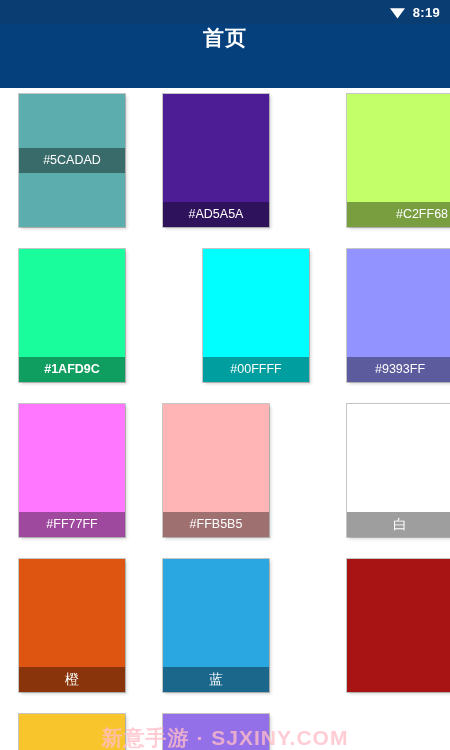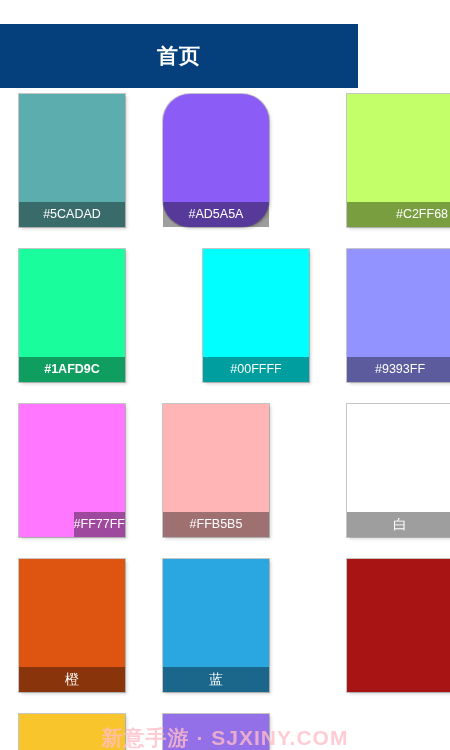--- a/index.html
+++ b/index.html
@@ -16,23 +16,23 @@
     position:absolute; top:0; left:0; width:450px; height:24px;
     background:#0a3e73;
     display:flex; align-items:center; justify-content:flex-end;
     padding-right:10px; gap:7px;
   }
   .wifi-icon{ display:block; width:17px; height:13px; }
   .clock{ color:#ffffff; font-size:13px; font-weight:bold; letter-spacing:.3px; }
 
   
   .appbar{
-    position:absolute; top:24px; left:0; width:358px; height:64px;
+    position:absolute; top:24px; left:0; width:450px; height:64px;
     background:#05407c;
-    display:flex; align-items:center; justify-content:center;
+    display:flex; align-items:flex-start; justify-content:center;
   }
   .appbar-title{
     color:#ffffff; font-size:21px; font-weight:bold; letter-spacing:1px;
   }
 
   
   .grid{
     position:absolute; top:88px; left:0; width:450px; height:662px;
     padding:6px 19px 0 19px;
     display:grid;
@@ -66,45 +66,53 @@
     color:rgba(255,190,200,0.78);
     pointer-events:none;
     white-space:nowrap;
   }
 </style>
 </head>
 <body>
 
 <div id="app">
 
+  <div class="statusbar">
+    <span>
+      <svg class="wifi-icon" viewBox="0 0 17 13" xmlns="http://www.w3.org/2000/svg">
+        <path d="M1 2.2 L16 2.2 L8.5 12.4 Z" fill="#ffffff"></path>
+      </svg>
+    </span>
+    <span class="clock">8:19</span>
+  </div>
 
   <div class="appbar">
     <span class="appbar-title">首页</span>
   </div>
 
   <div class="grid">
-      <div class="card" style="background: rgb(92, 173, 173);">
+      <div class="card" style="background: rgb(92, 173, 173); justify-content: center;">
         <div class="card-label" style="background: rgba(0, 0, 0, 0.38);">#5CADAD</div>
       </div>
-      <div class="card" style="background: #8b5cf6; border-radius: 27px;">
+      <div class="card" style="background: #4c1d95;">
         <div class="card-label" style="background: rgba(0, 0, 0, 0.38);">#AD5A5A</div>
       </div>
       <div class="card" style="background: rgb(194, 255, 104);">
         <div class="card-label" style="background: rgba(0, 0, 0, 0.38); padding-left: 44px;">#C2FF68</div>
       </div>
       <div class="card" style="background: rgb(26, 253, 156);">
         <div class="card-label" style="background: rgba(0, 0, 0, 0.38); font-weight: bold;">#1AFD9C</div>
       </div>
       <div class="card" style="background: rgb(0, 255, 255); margin-left: 40px;">
         <div class="card-label" style="background: rgba(0, 0, 0, 0.38);">#00FFFF</div>
       </div>
       <div class="card" style="background: rgb(147, 147, 255);">
         <div class="card-label" style="background: rgba(0, 0, 0, 0.38);">#9393FF</div>
       </div>
-      <div class="card" style="background: rgb(255, 119, 255); align-items: flex-end;">
+      <div class="card" style="background: rgb(255, 119, 255);">
         <div class="card-label" style="background: rgba(0, 0, 0, 0.38);">#FF77FF</div>
       </div>
       <div class="card" style="background: rgb(255, 181, 181);">
         <div class="card-label" style="background: rgba(0, 0, 0, 0.38);">#FFB5B5</div>
       </div>
       <div class="card" style="background: rgb(255, 255, 255);">
         <div class="card-label cjk" style="background: rgba(0, 0, 0, 0.38);">白</div>
       </div>
       <div class="card" style="background: rgb(221, 85, 17);">
         <div class="card-label cjk" style="background: rgba(0, 0, 0, 0.38);">橙</div>

